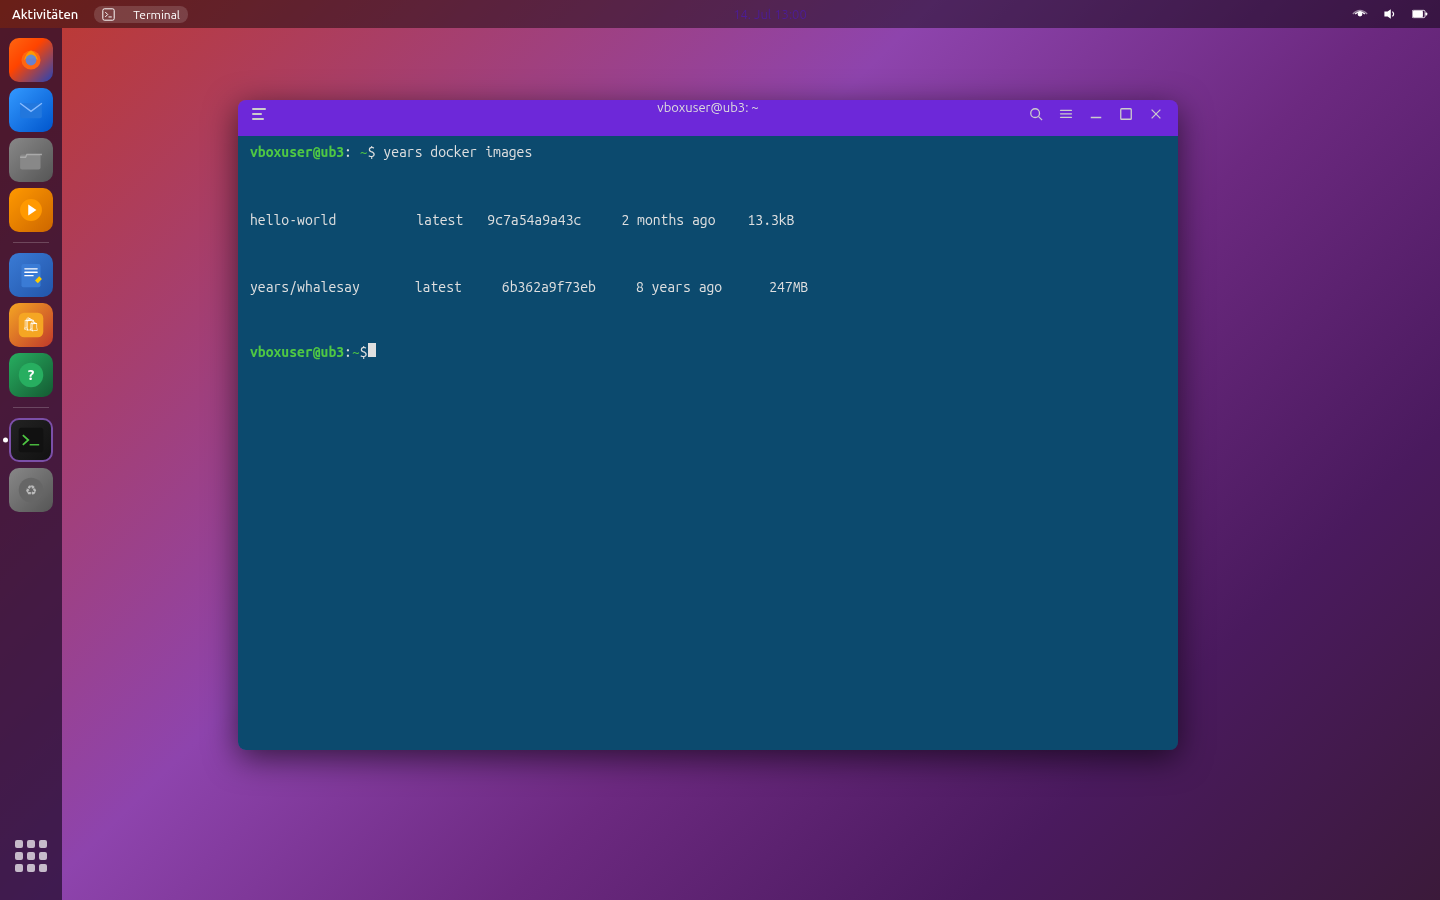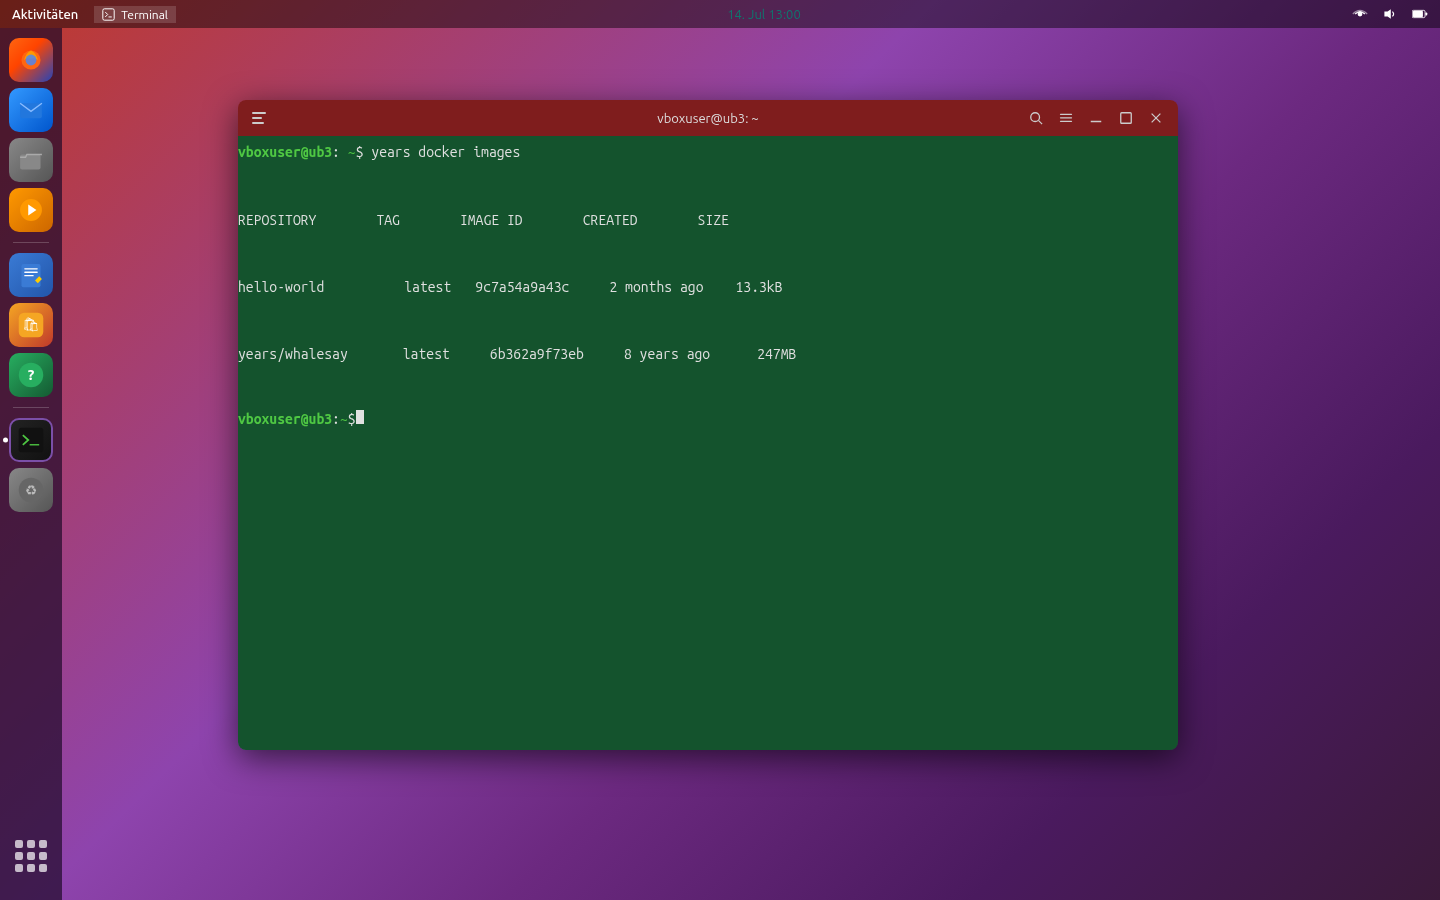--- a/index.html
+++ b/index.html
@@ -36,31 +36,31 @@
       color: #fff;
       font-size: 13px;
       font-weight: 500;
       cursor: pointer;
       text-align: right;
     }
 
     .topbar-terminal-btn {
       display: flex;
       align-items: center;
-      gap: 6px;
+      gap: 18px;
       background: rgba(255,255,255,0.15);
-      border-radius: 0;
+      border-radius: 8px;
       padding: 2px 8px;
       color: #fff;
       font-size: 12px;
       cursor: pointer;
     }
 
     .topbar-center {
-      color: #0f766e;
+      color: #4c1d95;
       font-size: 13px;
     }
 
     .topbar-right {
       display: flex;
       align-items: center;
       gap: 14px;
     }
 
     .topbar-right svg {
@@ -133,24 +133,24 @@
       width: 940px;
       height: 650px;
       border-radius: 8px;
       overflow: hidden;
       box-shadow: 0 8px 32px rgba(0,0,0,0.6);
       display: flex;
       flex-direction: column;
     }
 
     .terminal-titlebar {
-      background: #7f1d1d;
+      background: #6d28d9;
       height: 36px;
       display: flex;
-      align-items: center;
+      align-items: flex-start;
       justify-content: space-between;
       padding: 0 8px;
       flex-shrink: 0;
     }
 
     .terminal-titlebar-left {
       display: flex;
       align-items: center;
     }
 
@@ -188,23 +188,23 @@
       display: flex;
       align-items: center;
       justify-content: center;
       cursor: pointer;
       color: #ccc;
       font-size: 14px;
     }
 
     
     .terminal-body {
-      background: #14532d;
+      background: #0c4a6e;
       flex: 1;
-      padding: 8px 0;
+      padding: 8px 12px;
       font-family: 'Ubuntu Mono', 'Courier New', monospace;
       font-size: 14px;
       overflow-y: auto;
       color: #e0e0e0;
     }
 
     .prompt-line {
       display: flex;
       align-items: baseline;
       gap: 0;
@@ -462,21 +462,20 @@
     </div>
   </div>
 
   <div class="terminal-body">
 
     <div class="prompt-line">
       <span class="prompt-user">vboxuser@ub3</span><span class="prompt-tilde">: </span><span style="color:#4fc843;">~</span><span class="prompt-dollar">$ </span><span class="prompt-command">years docker images</span>
     </div>
 
     <div class="terminal-table">
-      <div class="table-header"><span>REPOSITORY</span><span style="margin-left: 60px;">TAG</span><span style="margin-left: 60px;">IMAGE ID</span><span style="margin-left: 60px;">CREATED</span><span style="margin-left: 60px;">SIZE</span></div>
       <div class="table-row"><span>hello-world</span><span style="margin-left: 80px;">latest</span><span style="margin-left: 24px;">9c7a54a9a43c</span><span style="margin-left: 40px;">2 months ago</span><span style="margin-left: 32px;">13.3kB</span></div>
       <div class="table-row"><span>years/whalesay</span><span style="margin-left: 55px;">latest</span><span style="margin-left: 40px;">6b362a9f73eb</span><span style="margin-left: 40px;">8 years ago</span><span style="margin-left: 47px;">247MB</span></div>
     </div>
 
     <div class="cursor-line">
       <span class="prompt-user">vboxuser@ub3</span>
         <span class="prompt-tilde">: </span>
         <span style="color:#4fc843;">~</span>
         <span class="prompt-dollar">$ </span>
         <span class="cursor-block"></span>

